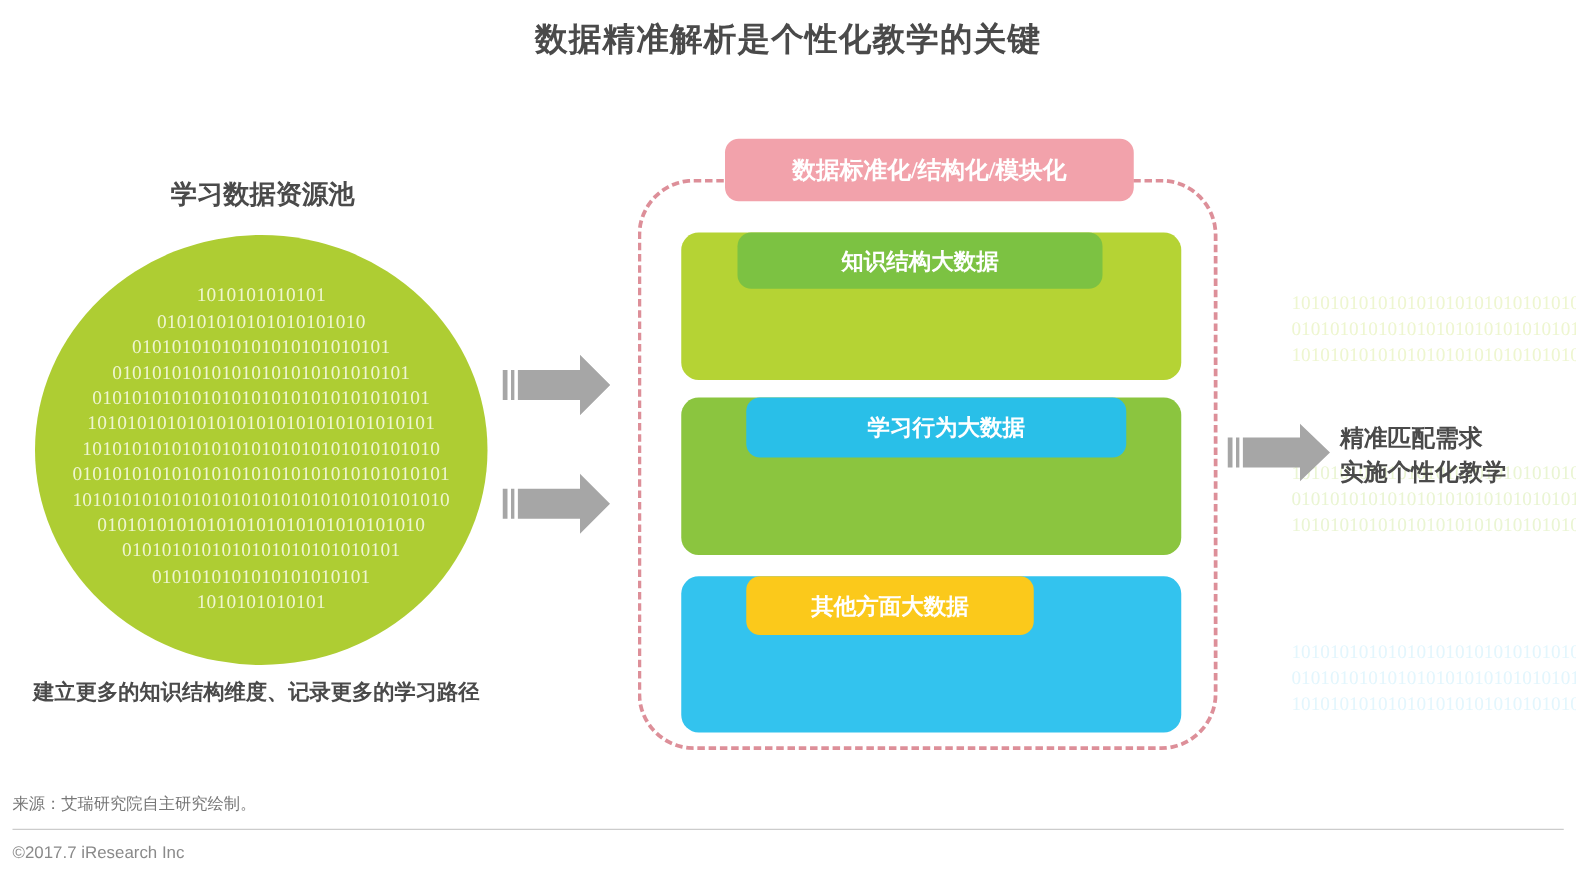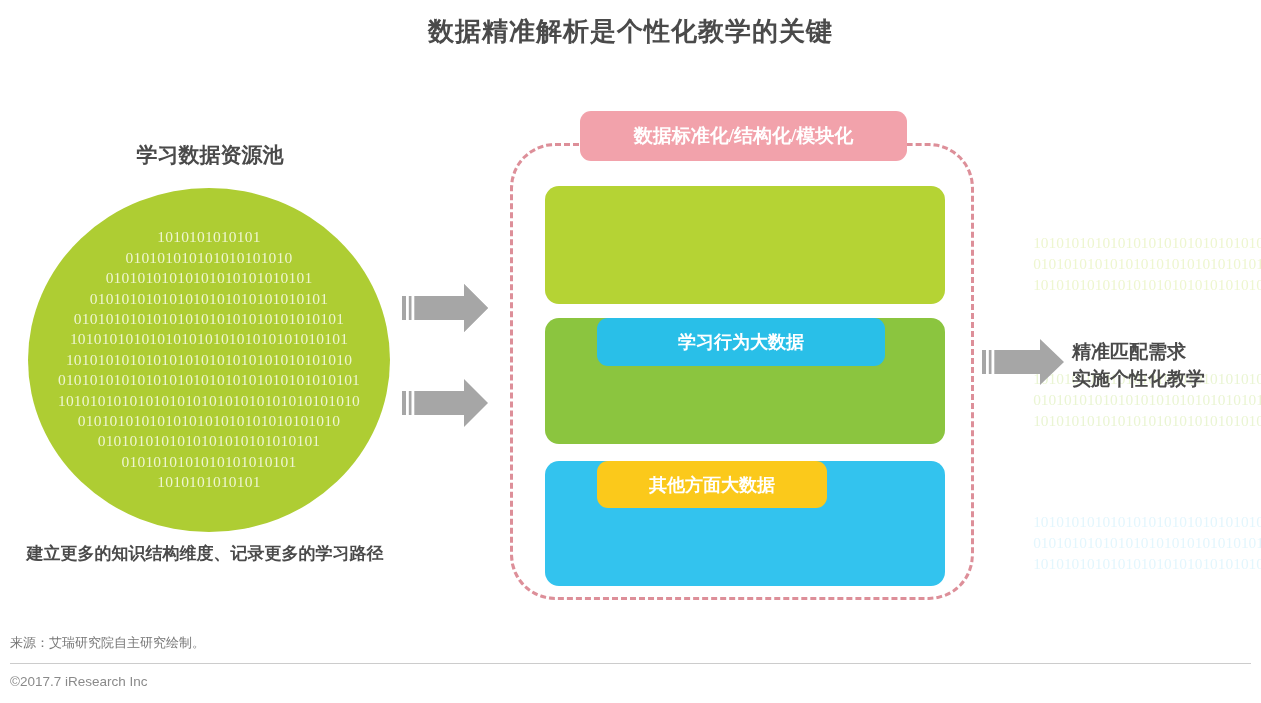--- a/index.html
+++ b/index.html
@@ -153,21 +153,21 @@
     white-space: nowrap;
   }
 
   
   #card1 { top: 186px; left: 545px; width: 400px; height: 118px; background: #b5d334; }
   #card1head { top: 186px; left: 590px; width: 292px; height: 45px; background: #7cc242; }
   #card1bits { top: 232px; left: 545px; color: #eef6d0; }
 
   
   #card2 { top: 318px; left: 545px; width: 400px; height: 126px; background: #8bc53f; }
-  #card2head { top: 318px; left: 597px; width: 288px; height: 48px; background: #29bfe8; }
+  #card2head { top: 318px; left: 597px; width: 288px; height: 48px; background: #29bfe8; padding-left: 16px; }
   #card2bits { top: 368px; left: 545px; color: #eaf5d3; }
 
   
   #card3 { top: 461px; left: 545px; width: 400px; height: 125px; background: #33c3ee; }
   #card3head { top: 461px; left: 597px; width: 230px; height: 47px; background: #fbc91b; }
   #card3bits { top: 511px; left: 545px; color: #e3f6fd; }
 
   
   .source {
     position: absolute;
@@ -244,20 +244,21 @@
     <path d="M0,14 L62,14 L62,2 L86,26 L62,50 L62,38 L0,38 Z" fill="#a6a6a6"></path>
     <rect x="4" y="13" width="2.8" height="26" fill="#ffffff"></rect>
     <rect x="9.5" y="13" width="2.8" height="26" fill="#ffffff"></rect>
   </svg>
 
   <div class="dashed-box"></div>
 
   <div class="pink-banner">数据标准化/结构化/模块化</div>
 
   <div class="card" id="card1"></div>
+  <div class="card-head" id="card1head">知识结构大数据</div>
   <div class="card-bits" id="card1bits">
     <div>1010101010101010101010101010101010101</div>
     <div>0101010101010101010101010101010101010</div>
     <div>1010101010101010101010101010101010101</div>
   </div>
 
   <div class="card" id="card2"></div>
   <div class="card-head" id="card2head">学习行为大数据</div>
   <div class="card-bits" id="card2bits">
     <div>1010101010101010101010101010101010101</div>

